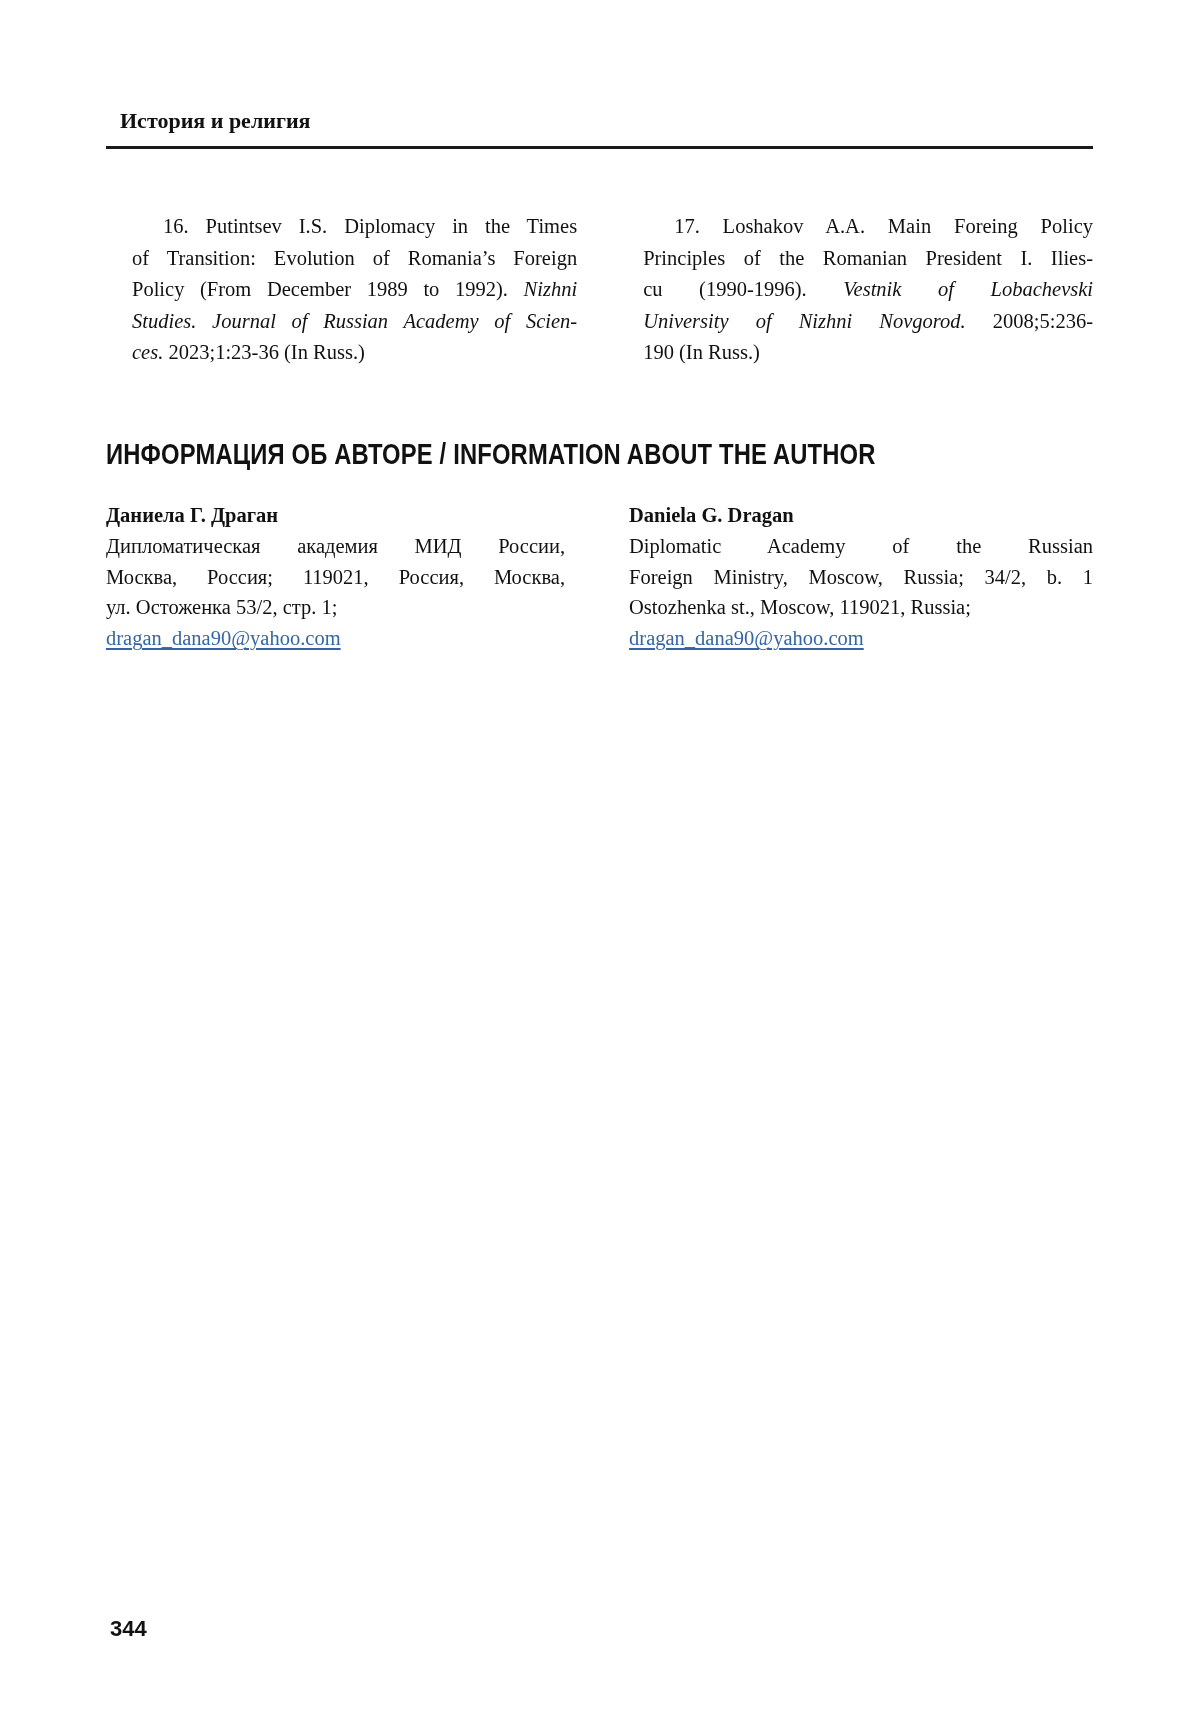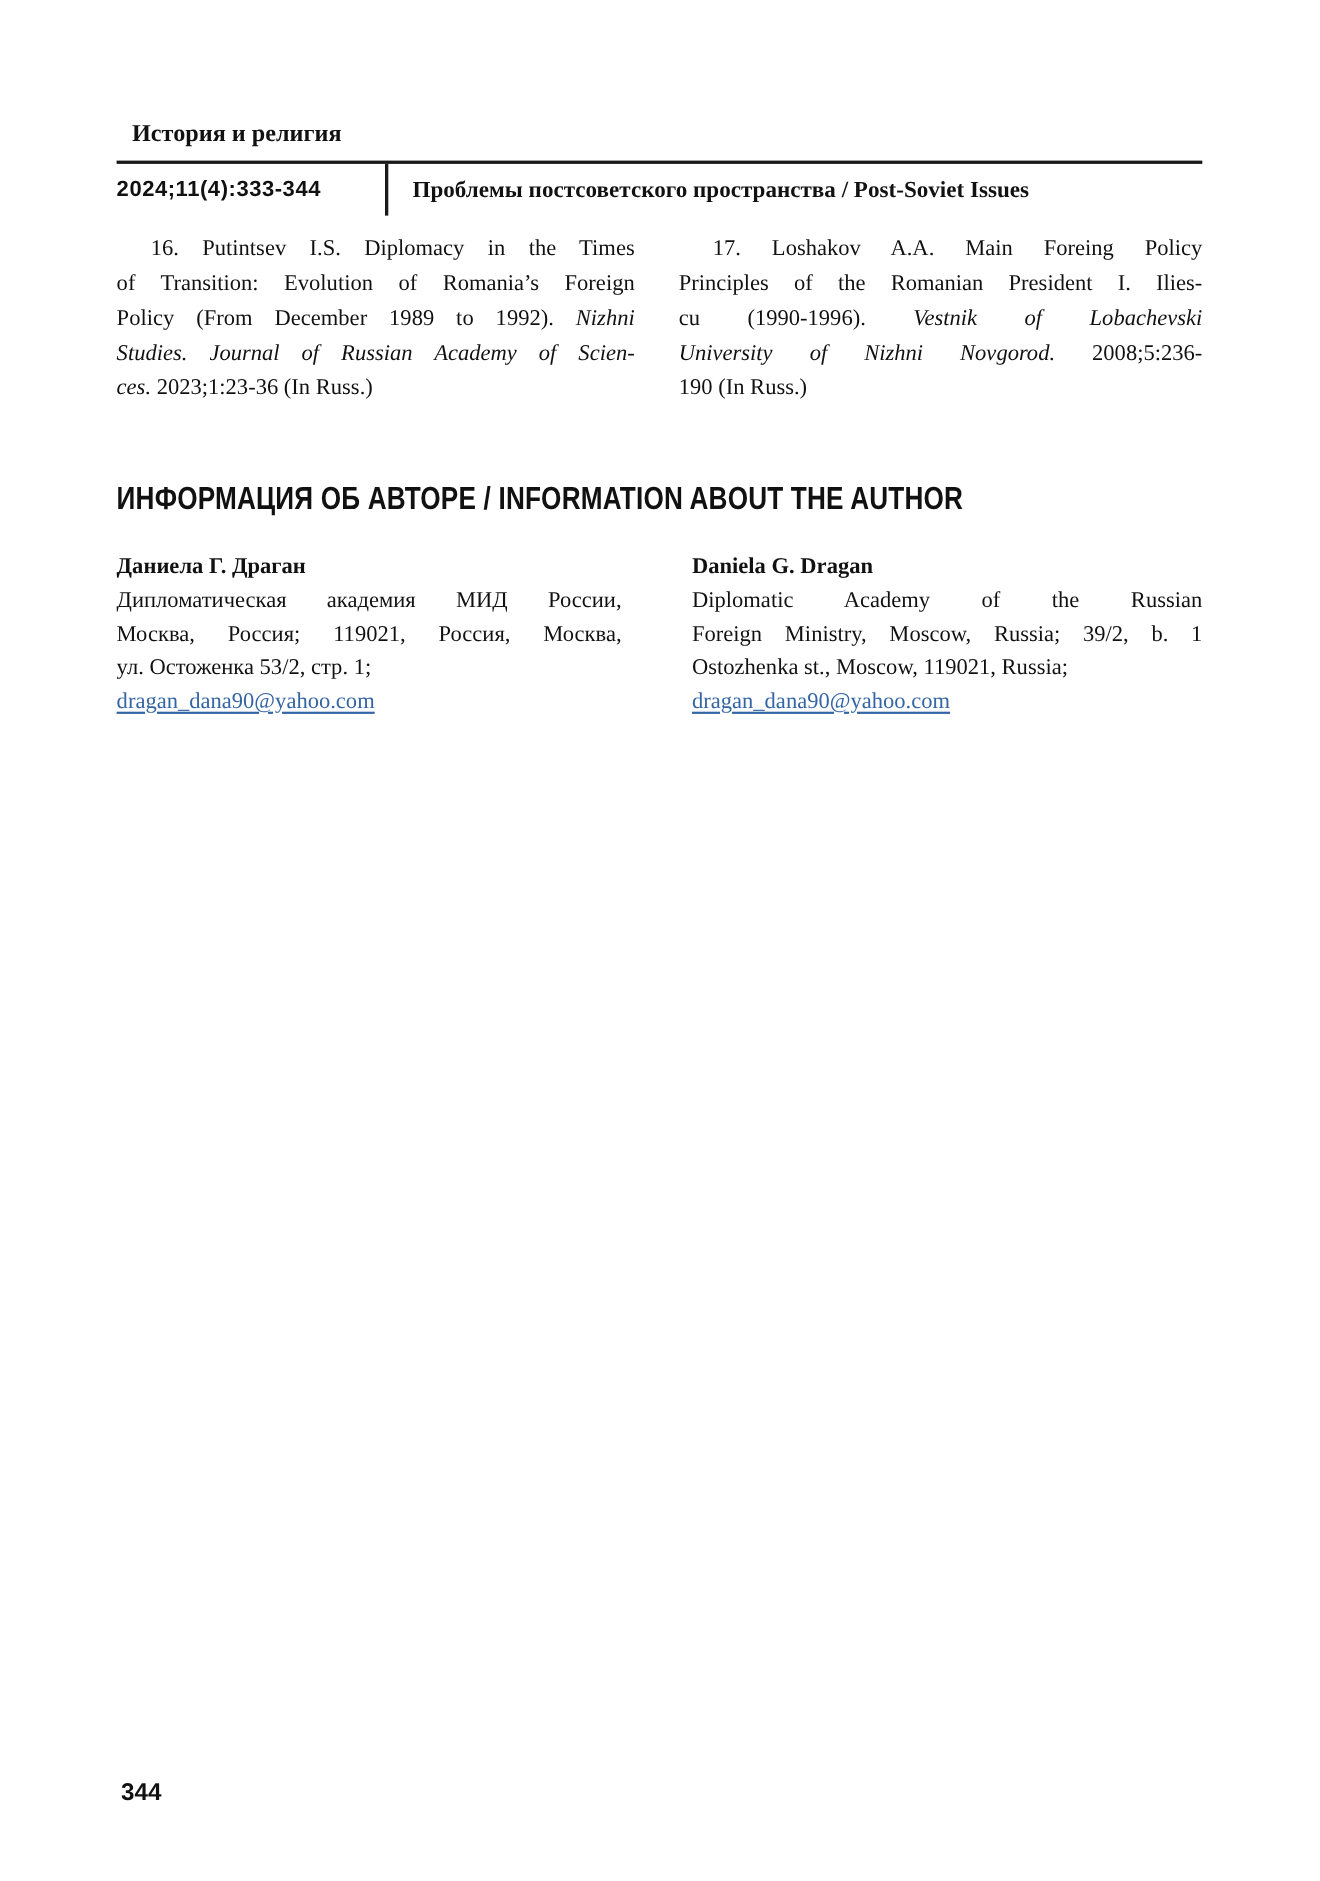--- a/index.html
+++ b/index.html
@@ -61,21 +61,21 @@
   
   .refs {
     position: absolute;
     left: 106px; top: 211px;
     width: 987px;
     display: flex;
     gap: 40px;
     font-size: 20.5px;
     line-height: 31.5px;
   }
-  .ref-col { width: 471px; }
+  .ref-col { width: 471px; margin-left: 26px; }
   .ref-col:last-child { width: 476px; }
 
   .tline { text-align: left; }
   .tline.j { text-align: justify; text-align-last: justify; }
   .tline.ind { text-indent: 31px; }
   .it { font-style: italic; }
 
   
   .info-heading {
     position: absolute;
@@ -120,25 +120,20 @@
 </style>
 </head>
 <body>
 
 <div class="page">
 
   <div class="running-head-label">История и религия</div>
 
   <div class="header-rule"></div>
 
-  <div class="header-row">
-    <div class="issue-info">2024;11(4):333-344</div>
-    <div class="vdivider"></div>
-    <div class="journal-title">Проблемы постсоветского пространства / Post-Soviet Issues</div>
-  </div>
 
   <div class="refs">
     <div class="ref-col">
         <div class="tline j ind"><span>16. Putintsev I.S. Diplomacy in the Times</span></div>
         <div class="tline j"><span>of Transition: Evolution of Romania’s Foreign</span></div>
         <div class="tline j"><span>Policy (From December 1989 to 1992). </span><span class="it">Nizhni</span></div>
         <div class="tline j"><span class="it">Studies. Journal of Russian Academy of Scien-</span></div>
         <div class="tline"><span class="it">ces.</span><span> 2023;1:23-36 (In Russ.)</span></div>
       </div>
     <div class="ref-col">
@@ -162,21 +157,21 @@
         </div>
       <div class="email-line">
         <a href="#">dragan_dana90@yahoo.com</a>
       </div>
     </div>
 
     <div class="author-col">
       <div class="author-name">Daniela G. Dragan</div>
       <div>
           <div class="tline j"><span>Diplomatic Academy of the Russian</span></div>
-          <div class="tline j"><span>Foreign Ministry, Moscow, Russia; 39/2, b. 1</span></div>
+          <div class="tline j"><span>Foreign Ministry, Moscow, Russia; 34/2, b. 1</span></div>
           <div class="tline"><span>Ostozhenka st., Moscow, 119021, Russia;</span></div>
         </div>
       <div class="email-line">
         <a href="#">dragan_dana90@yahoo.com</a>
       </div>
     </div>
   </div>
 
   <div class="page-number">344</div>
 

